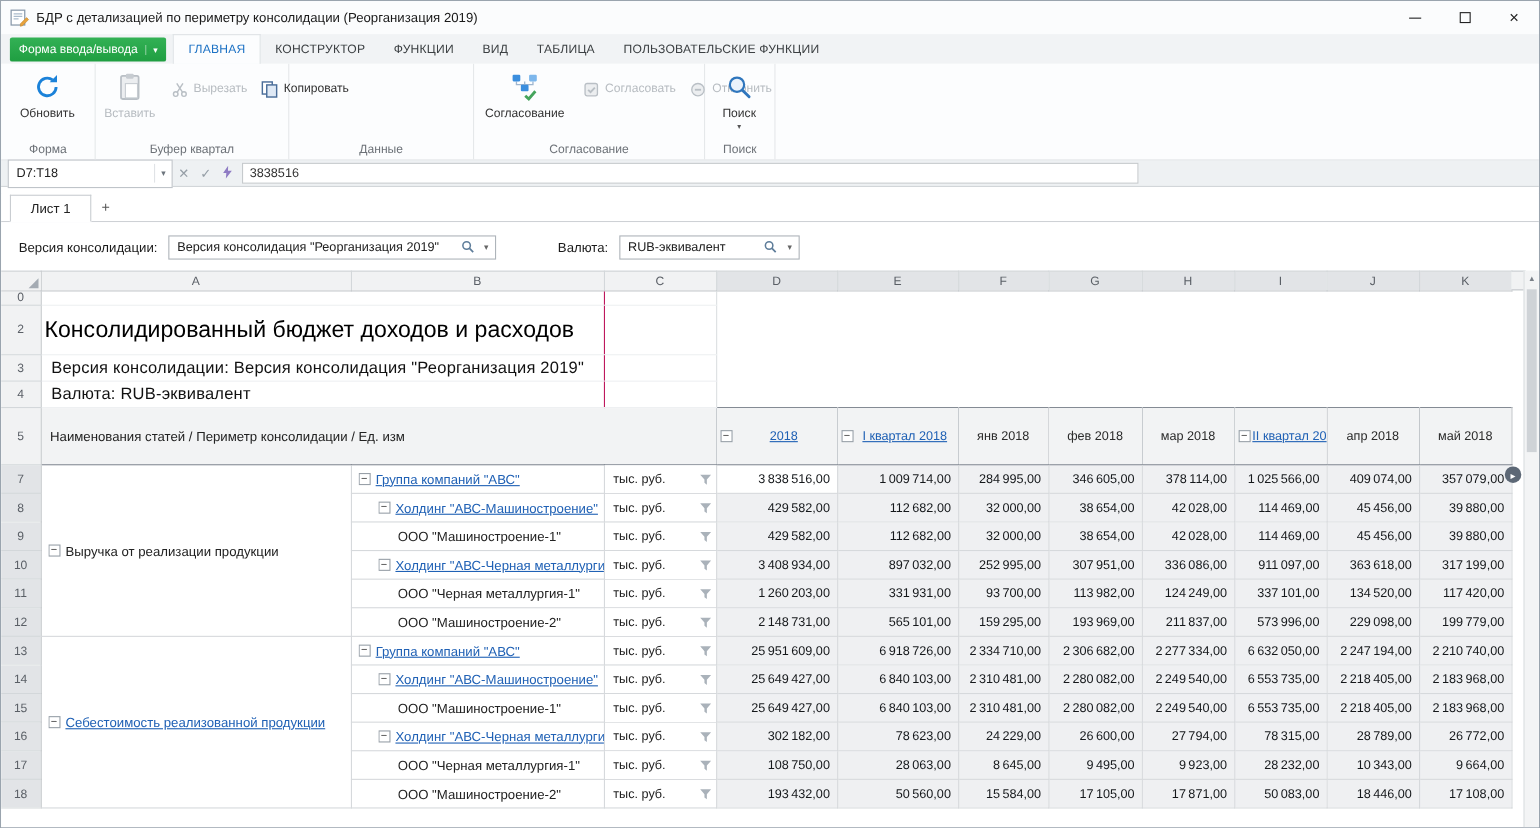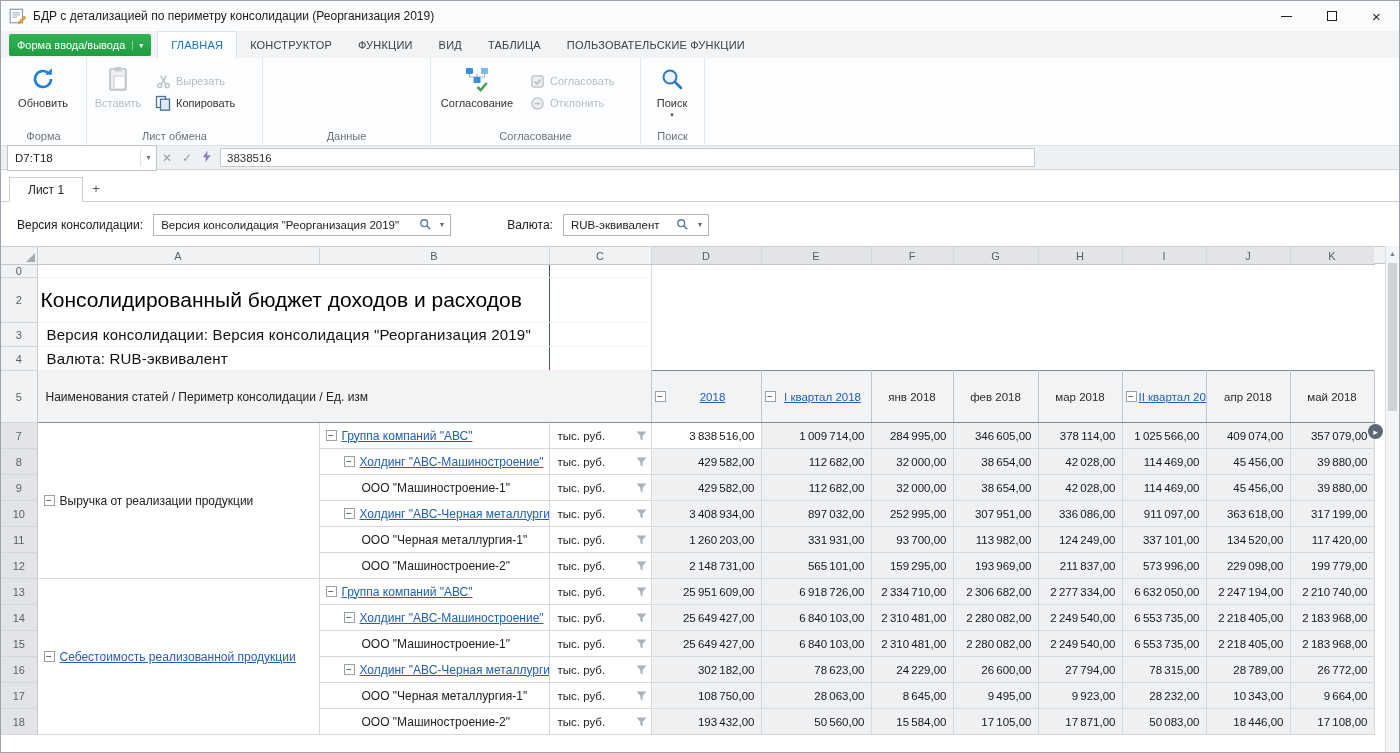--- a/index.html
+++ b/index.html
@@ -25,21 +25,21 @@
 
   
   .ribbon{height:88px;background:#fcfdfe;border-bottom:1px solid #dbdfe2;display:flex}
   .rgroup{position:relative;height:100%;border-right:1px solid #e5e8ea;flex:none}
   .rg-label{position:absolute;bottom:3px;left:0;right:0;text-align:center;font-size:11px;color:#6d7278}
   .rg-content{display:flex;height:66px;padding-top:2px}
   .bigbtn{display:flex;flex-direction:column;align-items:center;padding-top:5px;cursor:pointer;flex:none}
   .bicon{height:28px;display:flex;align-items:center;justify-content:center}
   .blabel{font-size:11px;color:#333;margin-top:4px;text-align:center;line-height:12px}
   .bcaret{font-size:7px;color:#555;margin-top:2px}
-  .smallcol{display:flex;flex-direction:column;padding-top:10px}
+  .smallcol{display:flex;padding-top:10px}
   .smallbtn{display:flex;align-items:center;height:22px;padding:0 6px;font-size:11px;color:#333;cursor:pointer;white-space:nowrap}
   .smallbtn .sicon{width:16px;height:16px;margin-right:5px;flex:none;display:flex;align-items:center;justify-content:center}
   .disabled .blabel,.smallbtn.disabled{color:#b7bcc1}
   .g-forma{width:86px}.g-forma .bigbtn{width:84px}
   .g-clip{width:176px}
   .g-clip .bigbtn{width:62px}
   .g-data{width:168px}.g-data .smallcol{padding-left:8px}
   .g-agree{width:210px}.g-agree .bigbtn{width:92px}
   .g-search{width:64px}.g-search .bigbtn{width:62px}
 
@@ -57,21 +57,21 @@
   .addsheet{width:26px;height:25px;display:flex;align-items:center;justify-content:center;color:#555;font-size:13px;cursor:pointer}
 
   
   .filterbar{height:45px;background:#fff;display:flex;align-items:center;padding-left:16px}
   .flabel{font-size:12px;color:#1a1a1a;margin-right:10px;white-space:nowrap}
   .combo{height:22px;border:1px solid #aeb4ba;background:#fff;display:flex;align-items:center;cursor:pointer}
   .combo-text{flex:1;padding:0 7px;font-size:11.5px;color:#222;white-space:nowrap;overflow:hidden}
   .combo-mag{width:18px;display:flex;justify-content:center;flex:none}
   .combo-caret{width:16px;text-align:center;color:#666;font-size:8px;flex:none}
   .combo1{width:298px;margin-right:56px}
-  .combo2{width:146px}
+  .combo2{width:164px}
 
   
   .gridwrap{position:absolute;left:0;top:245px;right:0;bottom:0;background:#fff}
   table.grid{table-layout:fixed;border-collapse:collapse;width:1373px;background:#fff}
   .grid td,.grid th{overflow:hidden;white-space:nowrap;font-weight:normal}
   .rownum{background:#f1f2f3;border-right:1px solid #c6cacd;border-bottom:1px solid #d3d7da;font-size:11px;color:#5a5f66;text-align:center;cursor:pointer}
   tr.datarow .rownum{background:#e2e4e7}
   .col{background:#f1f2f3;border-right:1px solid #d3d7da;border-bottom:1px solid #c3c7cb;border-top:1px solid #c9cdd1;font-size:11px;color:#5a5f66;text-align:center;cursor:pointer}
   .col.sel{background:#e2e4e7}
   .corner{background:#f1f2f3;border-right:1px solid #c6cacd;border-bottom:1px solid #c3c7cb;border-top:1px solid #c9cdd1;position:relative;cursor:pointer}
@@ -190,21 +190,21 @@
             <span class="sicon">
               <svg width="16" height="16" viewBox="0 0 16 16">
                   <rect x="1.5" y="1.5" width="9" height="11" fill="#fff" stroke="#4a6d99" stroke-width="1.3"></rect>
                   <rect x="5.5" y="4.2" width="9" height="11" fill="#dfe9f5" stroke="#4a6d99" stroke-width="1.3"></rect>
                 </svg>
             </span>
             <span>Копировать</span>
           </div>
         </div>
       </div>
-      <div class="rg-label">Лист обмена</div>
+      <div class="rg-label">Буфер квартал</div>
     </div>
 
     <div class="rgroup g-data">
       <div class="rg-label">Данные</div>
     </div>
 
     <div class="rgroup g-agree">
       <div class="rg-content">
         <div class="bigbtn">
           <span class="bicon">

